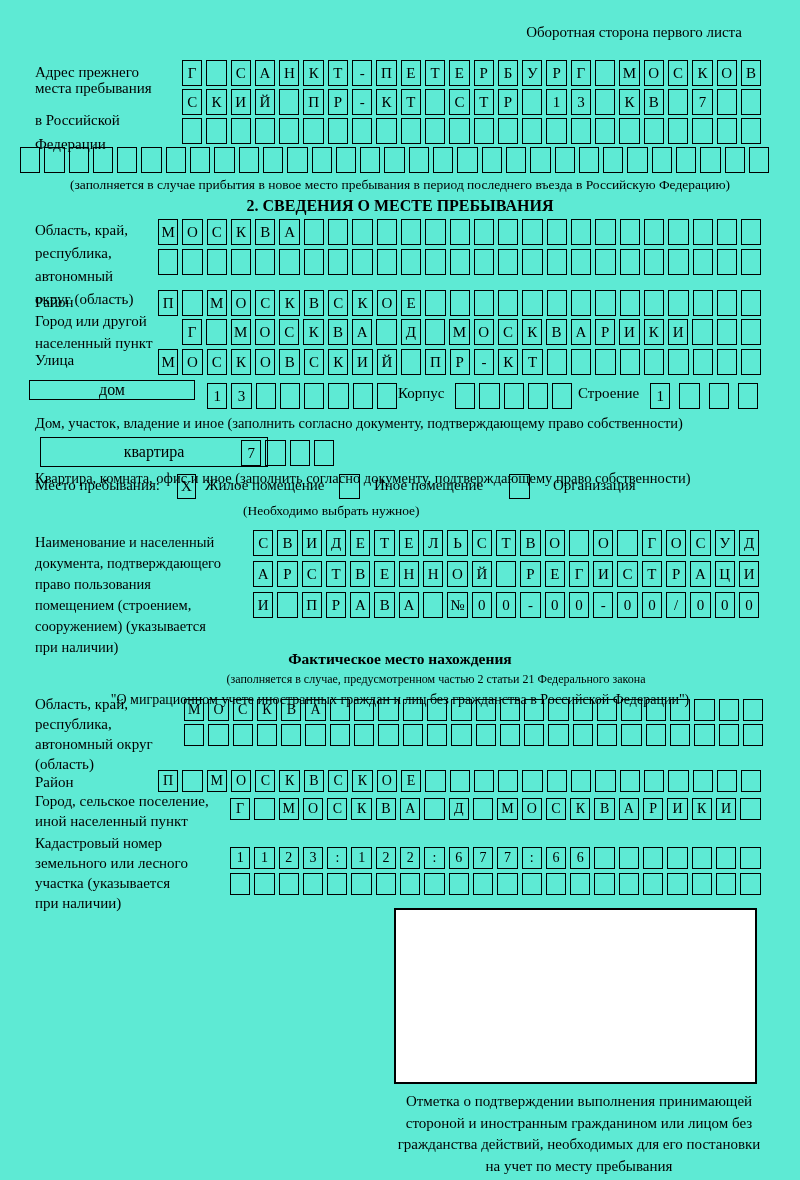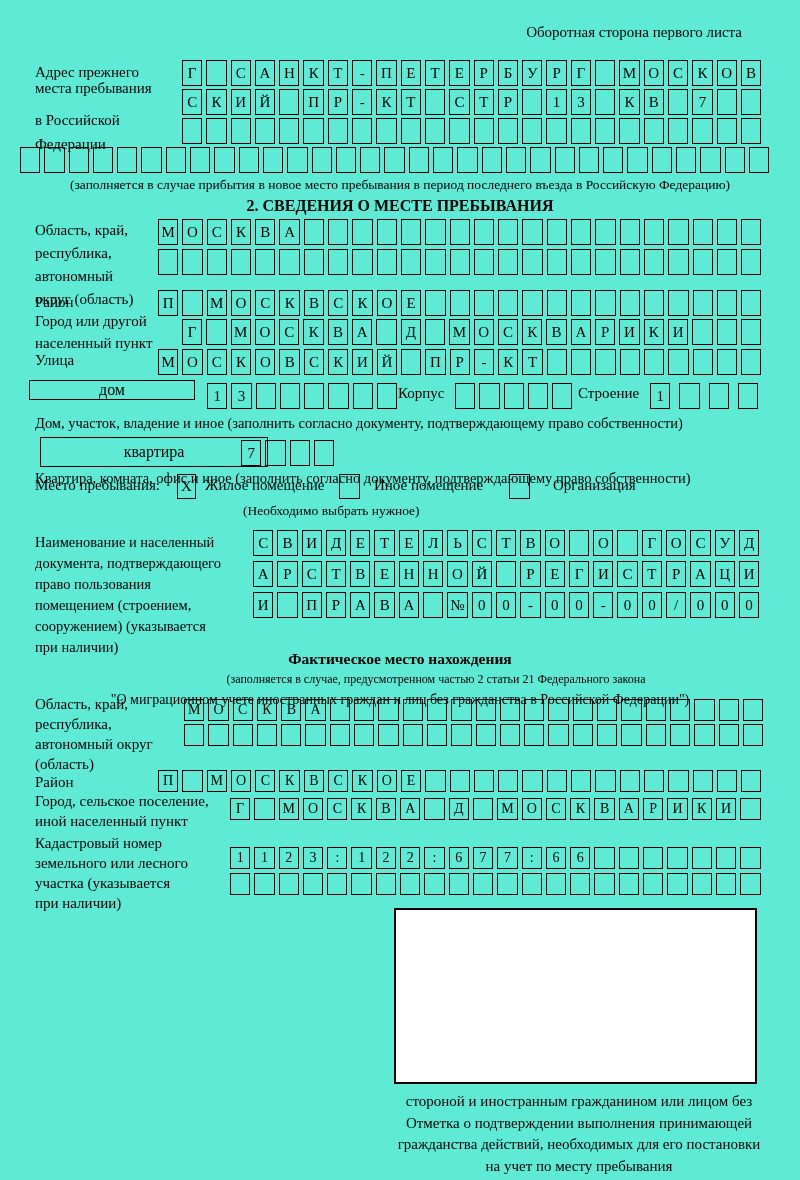--- a/index.html
+++ b/index.html
@@ -584,19 +584,19 @@
       <span class="cell"></span>
       <span class="cell"></span>
       <span class="cell"></span>
       <span class="cell"></span>
       <span class="cell"></span>
       <span class="cell"></span>
     </div>
 
   <div class="abs bigbox" style="top:908px;left:394px;width:363px;height:176px;"></div>
   <div class="abs cap" style="top:1091px;left:380px;width:398px;">
+    <div>Отметка о подтверждении выполнения принимающей</div>
     <div>стороной и иностранным гражданином или лицом без</div>
-    <div>Отметка о подтверждении выполнения принимающей</div>
     <div>гражданства действий, необходимых для его постановки</div>
     <div>на учет по месту пребывания</div>
   </div>
 
 </div>
 
 </body></html>

